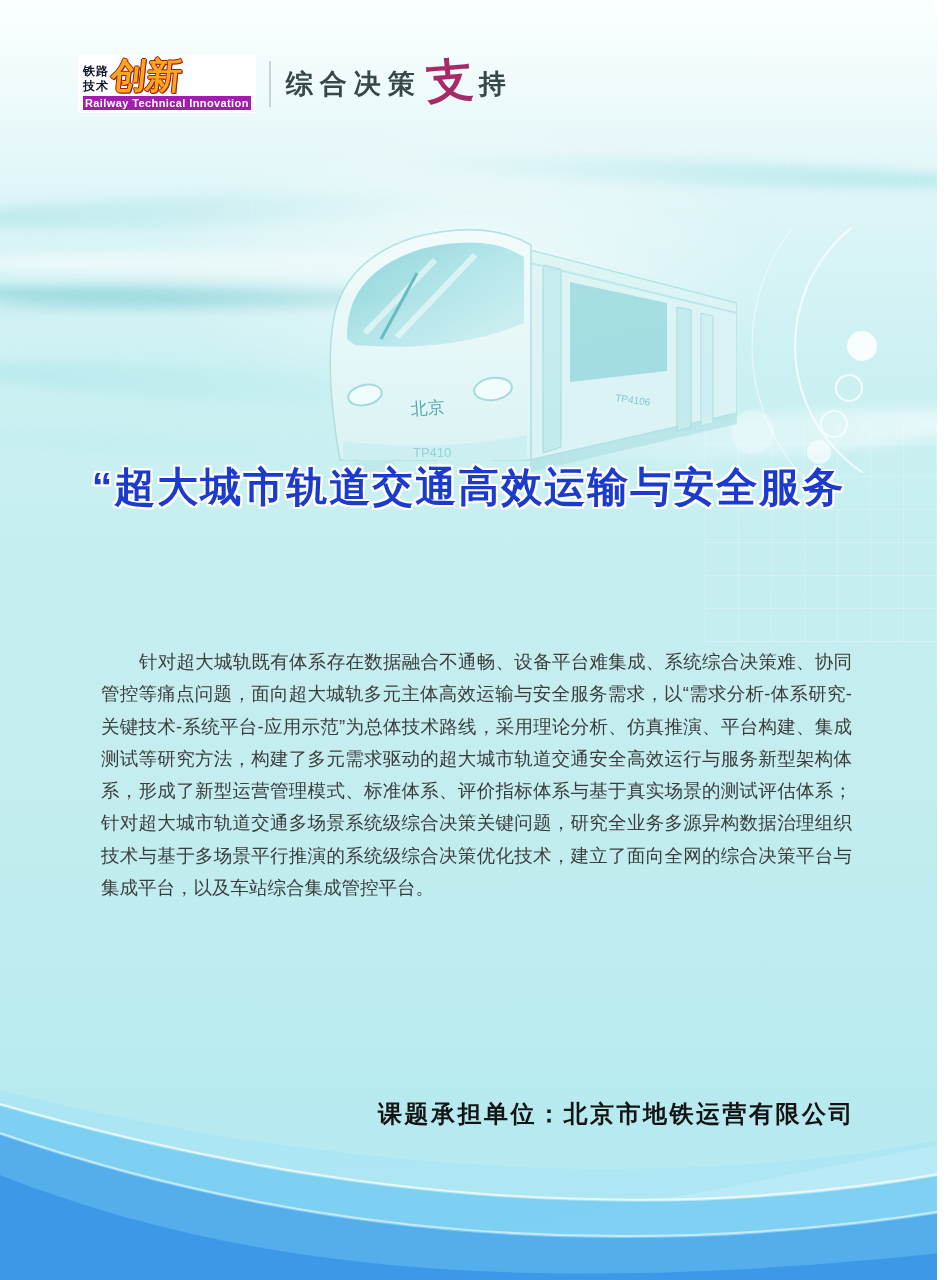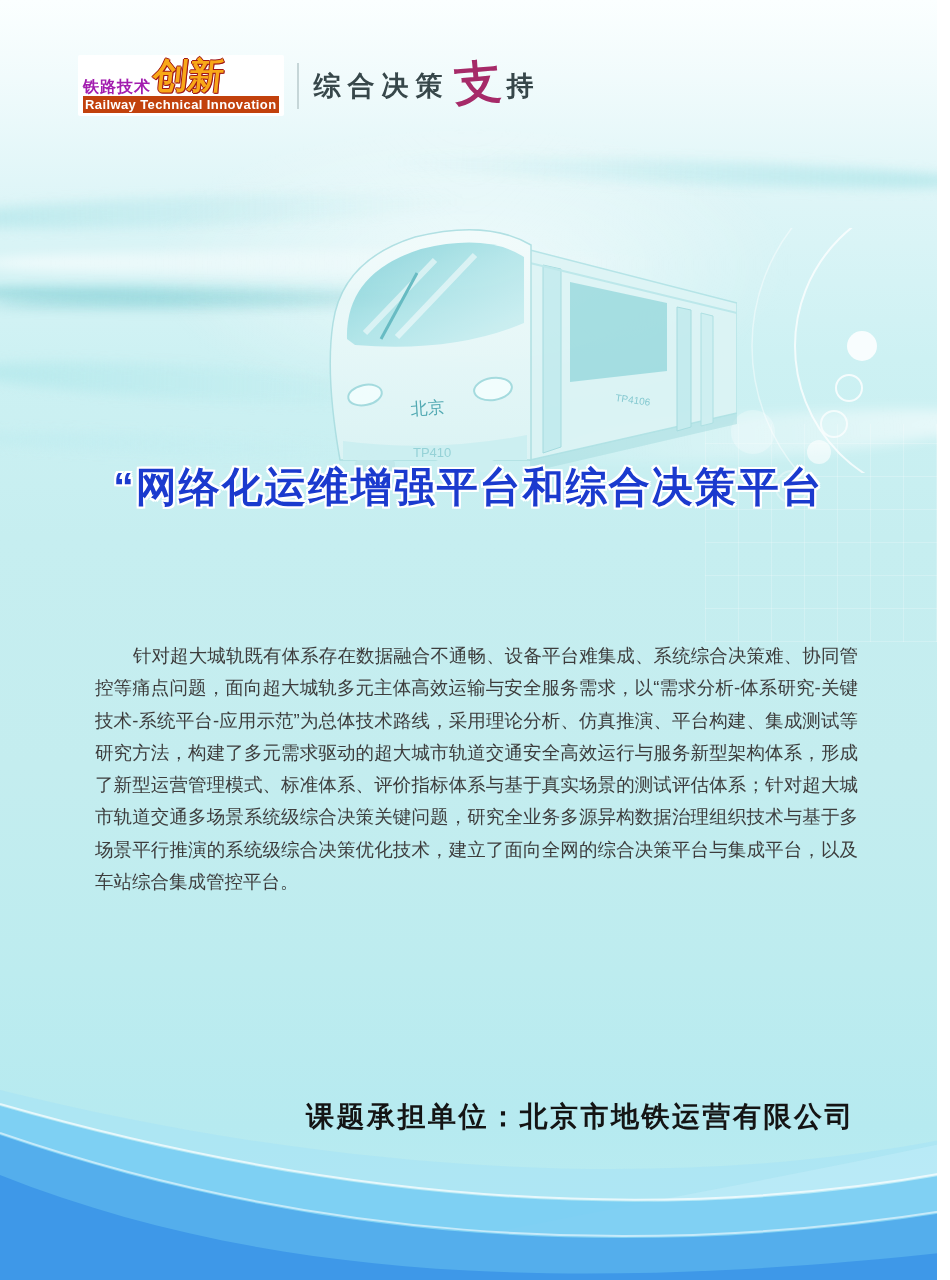--- a/index.html
+++ b/index.html
@@ -43,44 +43,44 @@
       background:rgba(255,255,255,.35);}
   .grid::after{content:"";position:absolute;left:70px;top:46px;width:30px;height:30px;border-radius:50%;
       border:2px solid rgba(255,255,255,.4);}
   
   .train-svg{position:absolute;left:285px;top:205px;width:452px;height:275px;opacity:.88;}
   .arc-svg{position:absolute;right:13px;top:228px;width:225px;height:245px;}
   
   .logo-row{position:absolute;top:55px;left:78px;display:flex;align-items:center;}
   .logo-box{background:#fff;padding:3px 5px 3px 5px;border-radius:2px;}
   .logo-top{display:flex;align-items:flex-end;gap:2px;}
-  .logo-stack{display:flex;font-weight:bold;color:#a21caf;
-      font-size:16px;line-height:15px;letter-spacing:1px;}
+  .logo-stack{display:flex;flex-direction:column;font-weight:bold;color:#0f172a;
+      font-size:12px;line-height:15px;letter-spacing:1px;}
   .logo-innovation{font-size:36px;font-weight:bold;color:#f8a818;line-height:36px;
       transform:skewX(-6deg);letter-spacing:-1px;
       text-shadow:-1px 0 #a01818,1px 0 #a01818,0 -1px #a01818,0 1px #a01818,1px 1px #a01818;}
-  .logo-en-bar{background:#c2410c;color:#fff;font-size:13px;font-weight:bold;
+  .logo-en-bar{background:#a21caf;color:#fff;font-size:11px;font-weight:bold;
       text-align:center;letter-spacing:.4px;padding:1px 2px;margin-top:2px;white-space:nowrap;}
   .logo-divider{width:2px;height:46px;background:#c6d6d8;margin:0 15px 0 13px;}
   .series{display:flex;align-items:center;font-family:"Liberation Serif",serif;color:#37474a;}
   .series-text{font-size:27px;letter-spacing:7px;font-weight:700;}
   .series-accent{font-size:47px;color:#a62a68;font-weight:bold;line-height:40px;
       transform:rotate(-5deg);margin:0 6px 6px 4px;font-family:"Liberation Serif",serif;}
   
   .title-block{position:absolute;top:458px;left:0;width:937px;text-align:center;
       color:#1b3ace;font-weight:900;font-size:41px;line-height:59px;letter-spacing:2px;
       text-shadow:-2px 0 0 #fff,2px 0 0 #fff,0 -2px 0 #fff,0 2px 0 #fff,
                   -2px -2px 0 #fff,2px 2px 0 #fff,-2px 2px 0 #fff,2px -2px 0 #fff;}
   
   .body-text{position:absolute;top:630px;left:85px;width:783px;
       font-size:18.5px;line-height:32.3px;color:#3d3d3d;text-align:justify;}
-  .body-text p{margin:10px;text-indent:2.05em;}
+  .body-text p{margin:16px;text-indent:2.05em;}
   
   .attribution{position:absolute;top:1098px;right:95px;
-      font-family:"Liberation Serif",serif;font-size:28px;color:#141414;
+      font-family:"Liberation Serif",serif;font-size:24px;color:#141414;
       letter-spacing:2.5px;font-weight:600;}
   
   .waves{position:absolute;left:0;bottom:0;width:950px;height:200px;}
   
   .edge{position:absolute;right:0;top:0;width:13px;height:1280px;background:#ffffff;}
 </style>
 </head>
 <body>
 
 <div class="page">
@@ -156,21 +156,21 @@
     </div>
     <div class="logo-divider"></div>
     <div class="series">
       <span class="series-text">综合决策</span>
       <span class="series-accent">支</span>
       <span class="series-text">持</span>
     </div>
   </div>
 
   <div class="title-block">
-    <div>“网络化运维增强平台和综合决策平台</div>
+    <div>“超大城市轨道交通高效运输与安全服务</div>
   </div>
 
   <div class="body-text">
     <p>针对超大城轨既有体系存在数据融合不通畅、设备平台难集成、系统综合决策难、协同管控等痛点问题，面向超大城轨多元主体高效运输与安全服务需求，以“需求分析-体系研究-关键技术-系统平台-应用示范”为总体技术路线，采用理论分析、仿真推演、平台构建、集成测试等研究方法，构建了多元需求驱动的超大城市轨道交通安全高效运行与服务新型架构体系，形成了新型运营管理模式、标准体系、评价指标体系与基于真实场景的测试评估体系；针对超大城市轨道交通多场景系统级综合决策关键问题，研究全业务多源异构数据治理组织技术与基于多场景平行推演的系统级综合决策优化技术，建立了面向全网的综合决策平台与集成平台，以及车站综合集成管控平台。</p>
   </div>
 
   <div class="attribution">
     <span>课题承担单位：</span><span>北京市地铁运营有限公司</span>
   </div>
 

